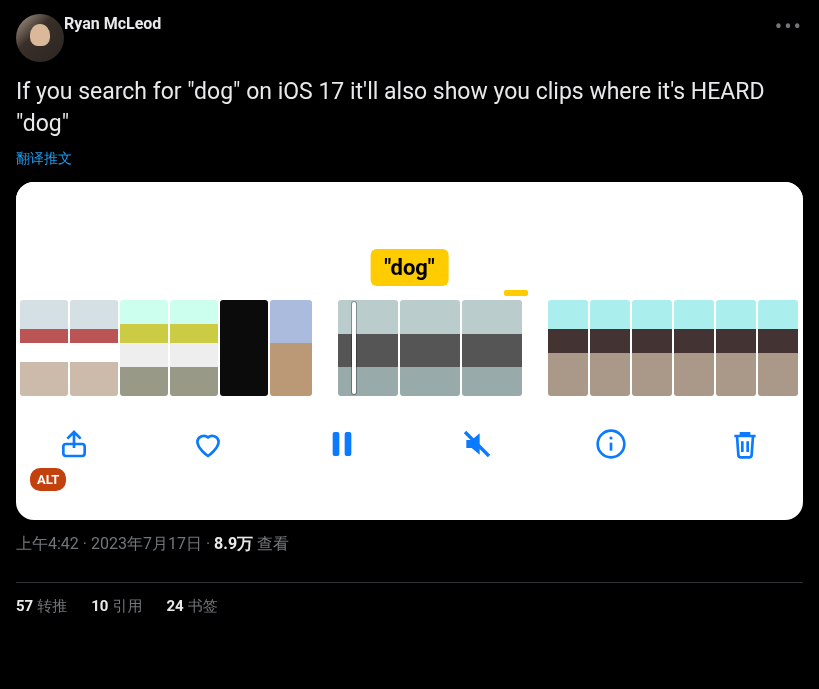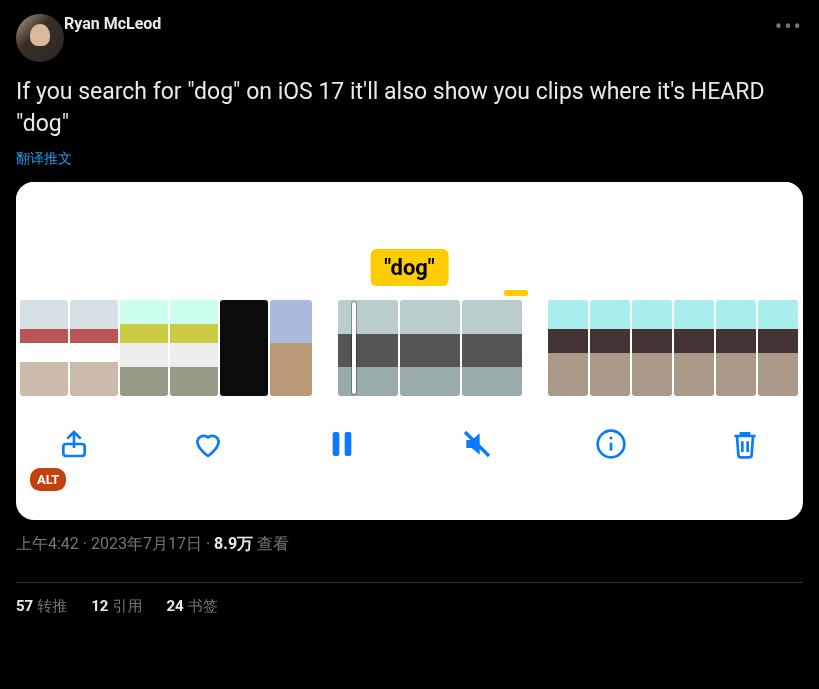--- a/index.html
+++ b/index.html
@@ -265,18 +265,18 @@
   <span>上午4:42</span>
   · <span>2023年7月17日</span>
   · <span class="strong">8.9万</span>
   <span>查看</span>
 </div>
 
 <div class="hr"></div>
 
 <div class="stats">
   <span><span class="num">57</span><span>转推</span></span>
-  <span><span class="num">12</span><span>引用</span></span>
+  <span><span class="num">10</span><span>引用</span></span>
   <span><span class="num">24</span><span>书签</span></span>
 </div>
 
 
 
 
 </body></html>

